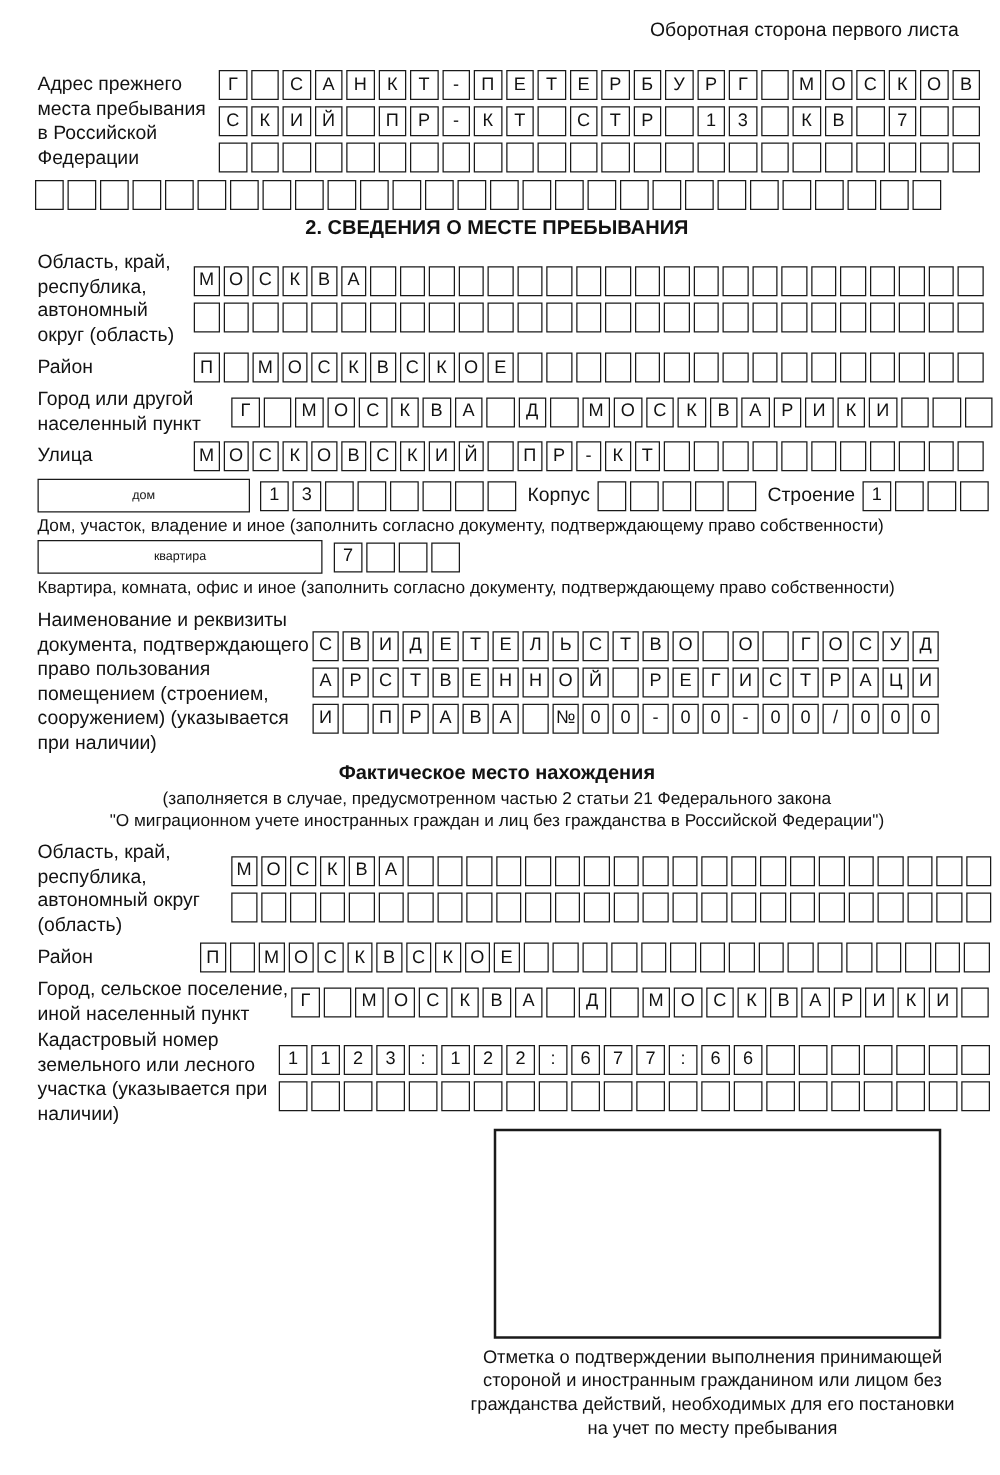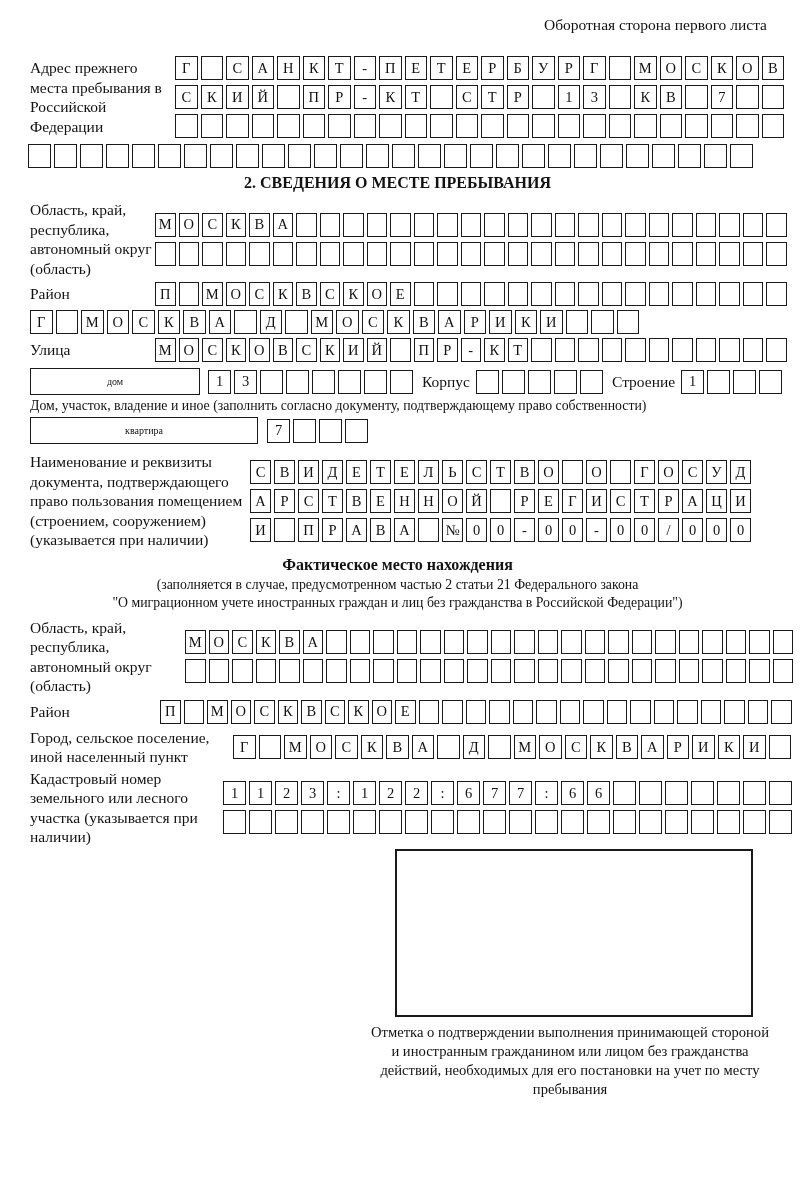--- a/index.html
+++ b/index.html
@@ -1,19 +1,19 @@
 <!DOCTYPE html>
 <html><head>
 <meta charset="utf-8">
 <style>
   html,body{margin:0;padding:0;background:#fff;}
   .page{
     position:relative;width:800px;height:1180px;box-sizing:border-box;
     padding:16px 5px 0 30px;background:#fff;color:#121212;
-    font-family:Liberation Serif, serif;overflow:hidden;
+    font-family:Liberation Sans, sans-serif;overflow:hidden;
   }
   .hdr{text-align:right;padding-right:28px;font-size:15.5px;}
   .field{display:flex;align-items:center;margin-top:4px;}
   .lbl{font-size:15.5px;line-height:19.5px;flex:none;}
   .rows{display:flex;flex-direction:column;gap:5px;}
   .boxrow{display:flex;gap:3px;}
   .cell{
     flex:none;box-sizing:border-box;width:var(--cw,22px);height:24px;
     border:1.6px solid #1a1a1a;display:flex;align-items:center;justify-content:center;
     font-size:14.5px;line-height:1;
@@ -251,20 +251,21 @@
         <span class="cell"></span>
         <span class="cell"></span>
         <span class="cell"></span>
         <span class="cell"></span>
         <span class="cell"></span>
         <span class="cell"></span>
       </div>
   </div>
 
   <div class="field">
+    <div class="lbl" style="width:155px">Город или другой населенный пункт</div>
     <div class="boxrow rcity">
         <span class="cell">Г</span>
         <span class="cell"></span>
         <span class="cell">М</span>
         <span class="cell">О</span>
         <span class="cell">С</span>
         <span class="cell">К</span>
         <span class="cell">В</span>
         <span class="cell">А</span>
         <span class="cell"></span>
@@ -351,20 +352,21 @@
 
   <div class="inline mt2">
     <div class="widebox" style="width:228px">квартира</div>
     <div class="boxrow rh" style="margin-left:9px">
         <span class="cell">7</span>
         <span class="cell"></span>
         <span class="cell"></span>
         <span class="cell"></span>
       </div>
   </div>
+  <div class="small mt2">Квартира, комната, офис и иное (заполнить согласно документу, подтверждающему право собственности)</div>
 
 
   <div class="field mt8">
     <div class="lbl" style="width:220px">Наименование и реквизиты документа, подтверждающего право пользования помещением (строением, сооружением) (указывается при наличии)</div>
     <div class="rows">
       <div class="boxrow rdoc">
           <span class="cell">С</span>
           <span class="cell">В</span>
           <span class="cell">И</span>
           <span class="cell">Д</span>

